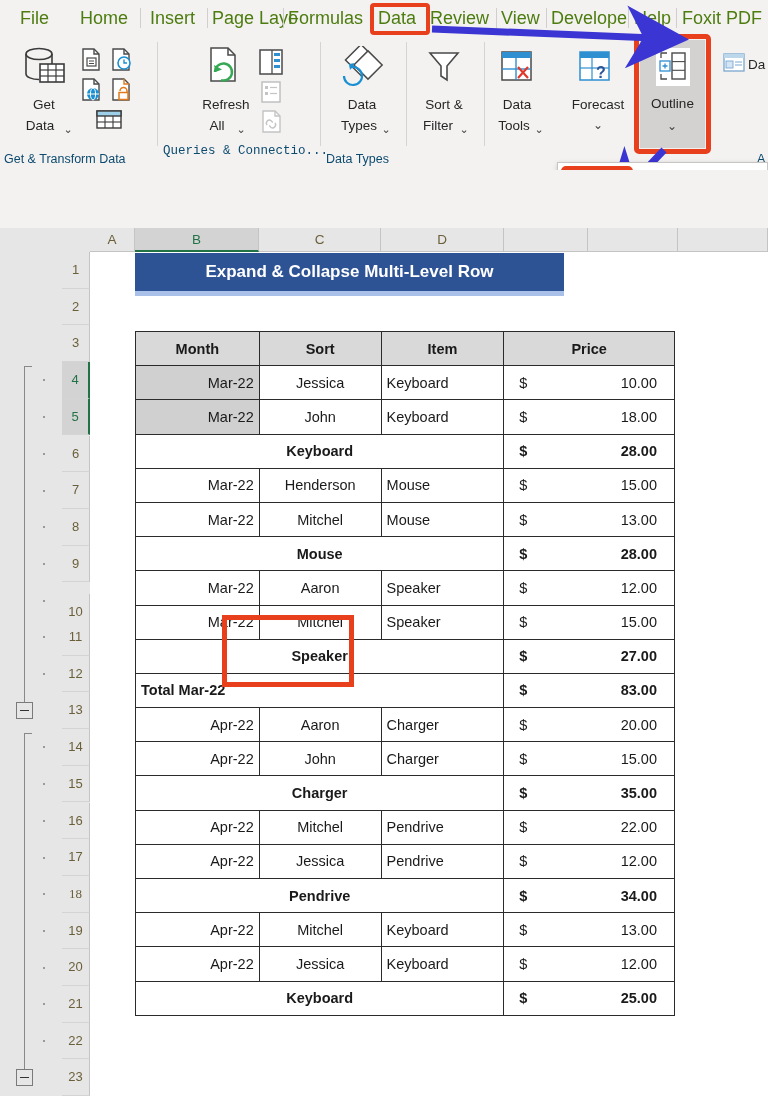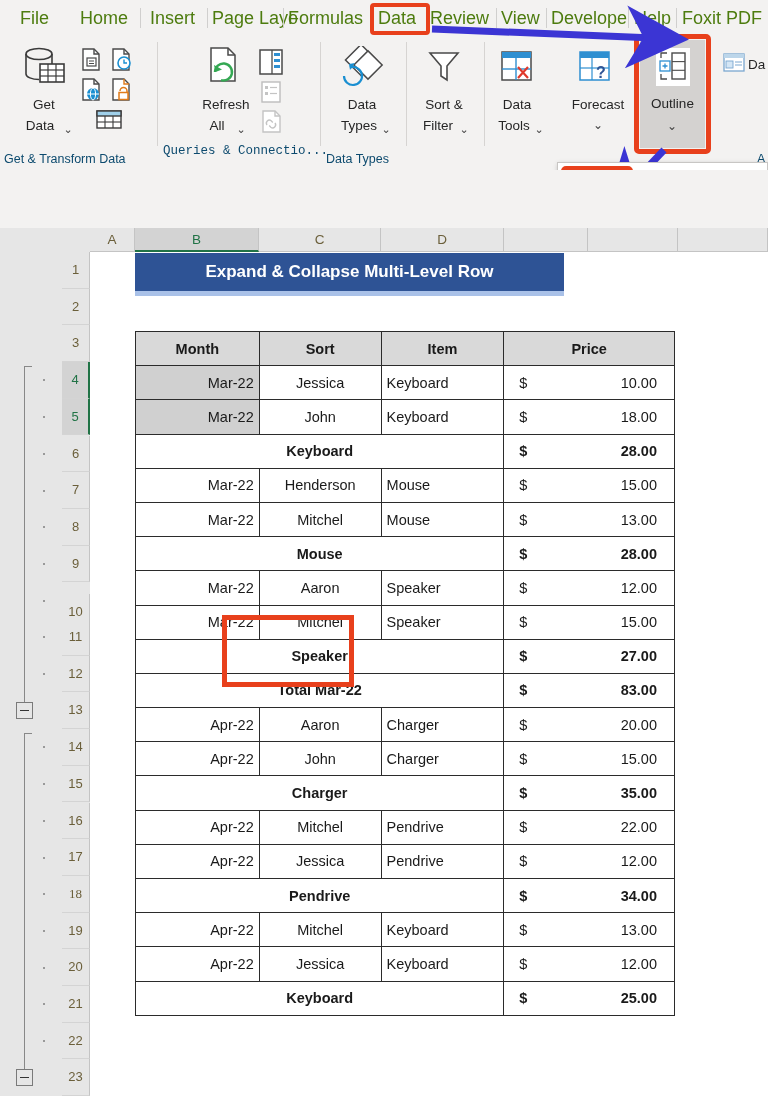--- a/index.html
+++ b/index.html
@@ -539,21 +539,21 @@
           <tr class="sub">
             <td colspan="3" style="text-align: center;">Speaker</td>
             <td class="c-price">
               <div class="pricecell">
                 <b>$</b>
                 <b>27.00</b>
               </div>
             </td>
           </tr>
           <tr class="sub">
-            <td colspan="3" style="text-align: center;">Total Mar-22</td>
+            <td colspan="3" style="text-align: left;">Total Mar-22</td>
             <td class="c-price">
               <div class="pricecell">
                 <b>$</b>
                 <b>83.00</b>
               </div>
             </td>
           </tr>
           <tr>
             <td class="c-month">Apr-22</td>
             <td class="c-name">Aaron</td>

